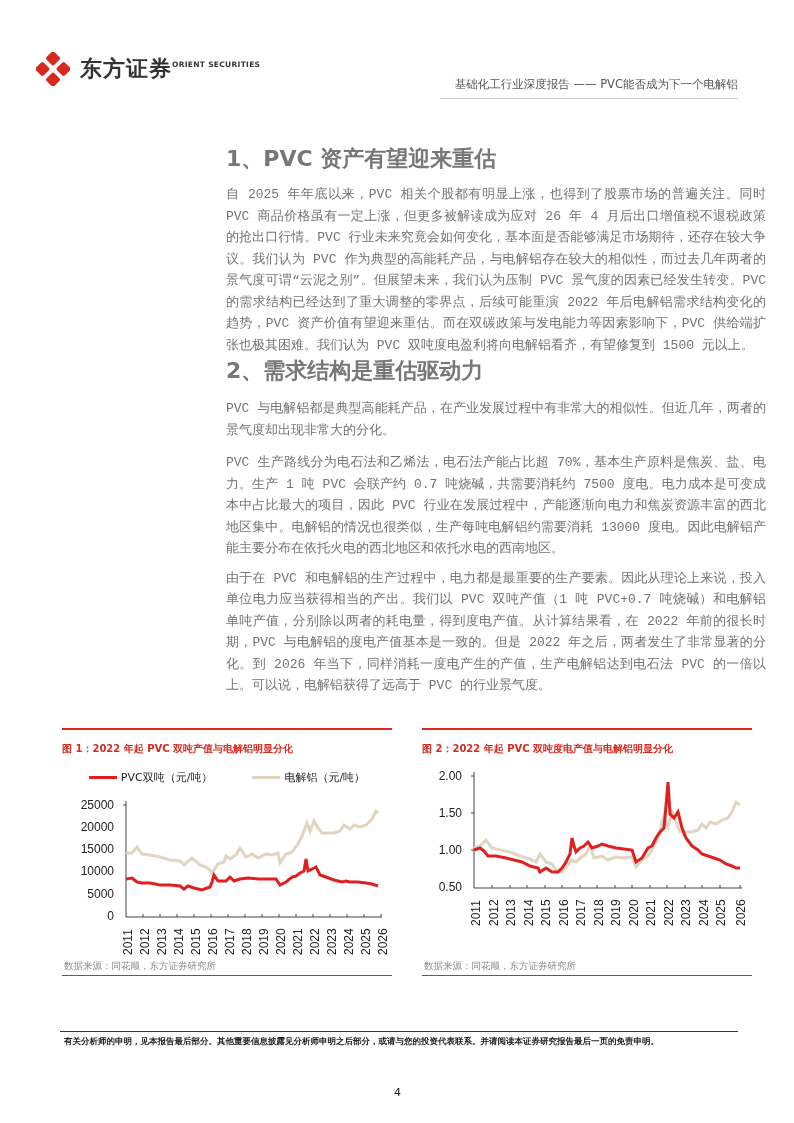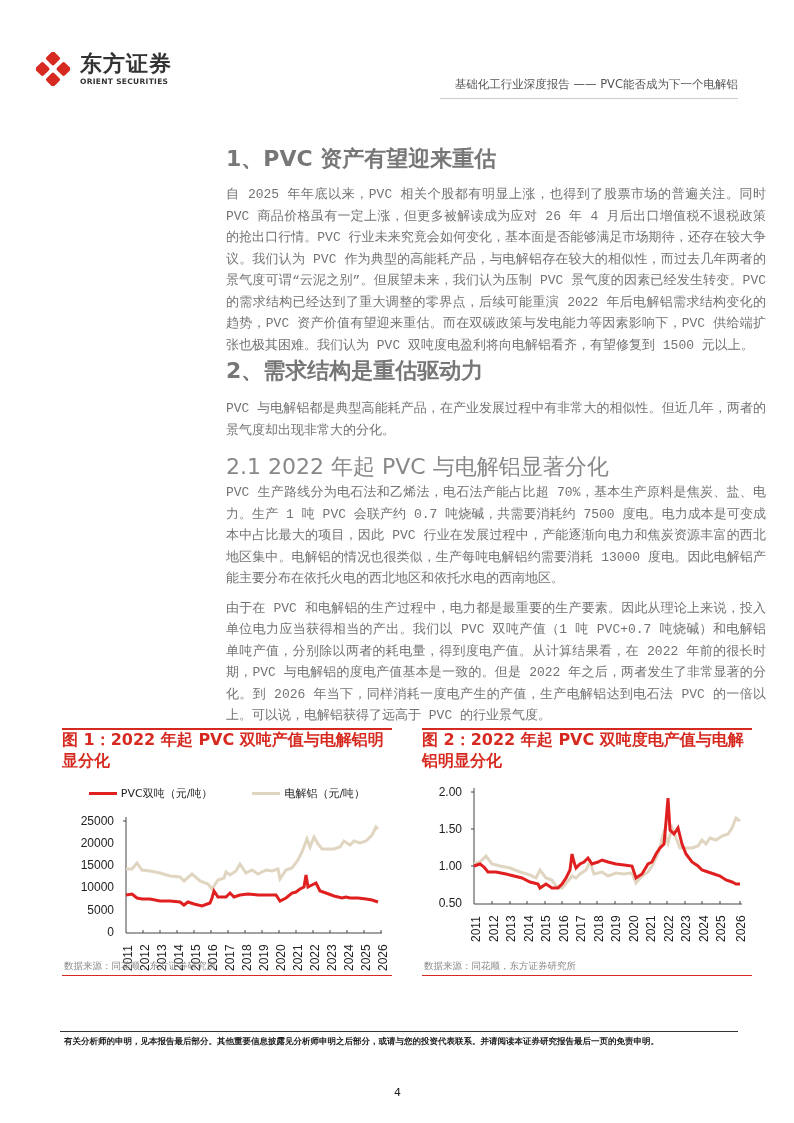--- a/index.html
+++ b/index.html
@@ -1,30 +1,30 @@
 <!DOCTYPE html>
 <html><head>
 <meta charset="utf-8">
 <style>
   html, body { margin:0; padding:0; background:#fff; }
   body { width:794px; height:1123px; position:relative; font-family:"DejaVu Sans","Liberation Sans",sans-serif; color:#222; overflow:hidden; }
   .logo { position:absolute; left:36px; top:52px; display:flex; align-items:center; }
   .logo-mark { width:34px; height:34px; position:relative; }
   .logo-text-cn { font-size:22px; font-weight:bold; color:#333; letter-spacing:1px; line-height:22px; }
   .logo-text-en { font-size:7.5px; font-weight:bold; color:#333; letter-spacing:0.3px; margin-top:2px; }
-  .logo-texts { margin-left:10px; display:flex; flex-direction:column; }
+  .logo-texts { margin-left:10px; display:flex; flex-direction:row; }
   .header-title { position:absolute; right:56px; top:77px; font-size:11.5px; color:#555; }
   .header-rule { position:absolute; left:440px; right:56px; top:98px; height:1px; background:#ccc; }
   .content { position:absolute; left:226px; width:540px; }
   .h1 { font-size:22px; font-weight:bold; color:#777; }
   .h2 { font-size:22px; color:#888; }
   .para { font-size:13px; line-height:21.5px; color:#737373; text-align:justify;font-family:Liberation Mono, monospace; }
   .fig { position:absolute; width:330px; }
   .fig-rule { height:1.5px; background:#d62a20; }
-  .fig-title { font-size:16px; color:#d62a20; font-weight:bold; margin-top:0; }
+  .fig-title { font-size:10px; color:#d62a20; font-weight:bold; margin-top:12px; }
   .legend { display:flex; justify-content:center; gap:40px; margin-top:14px; font-size:11px; color:#222; }
   .legend-item { display:flex; align-items:center; gap:4px; }
   .swatch { width:28px; height:3px; }
   .fig-source { font-size:9.5px; color:#888; position:absolute; }
   .fig-bottom-rule { position:absolute; height:1px; background:#d62a20; }
   .footer-rule { position:absolute; left:60px; right:56px; top:1031px; height:1px; background:#333; }
   .footer-text { position:absolute; left:64px; top:1036px; font-size:8.5px; font-weight:bold; color:#222; }
   .page-num { position:absolute; left:394px; top:1086px; font-size:11px; color:#222; }
   svg text { font-family:"Liberation Sans","DejaVu Sans",sans-serif; }
 </style>
@@ -54,21 +54,20 @@
   <div class="h1">1、PVC 资产有望迎来重估</div>
   <div class="para" style="margin-top:10px;">自 2025 年年底以来，PVC 相关个股都有明显上涨，也得到了股票市场的普遍关注。同时 PVC 商品价格虽有一定上涨，但更多被解读成为应对 26 年 4 月后出口增值税不退税政策的抢出口行情。PVC 行业未来究竟会如何变化，基本面是否能够满足市场期待，还存在较大争议。我们认为 PVC 作为典型的高能耗产品，与电解铝存在较大的相似性，而过去几年两者的景气度可谓“云泥之别”。但展望未来，我们认为压制 PVC 景气度的因素已经发生转变。PVC 的需求结构已经达到了重大调整的零界点，后续可能重演 2022 年后电解铝需求结构变化的趋势，PVC 资产价值有望迎来重估。而在双碳政策与发电能力等因素影响下，PVC 供给端扩张也极其困难。我们认为 PVC 双吨度电盈利将向电解铝看齐，有望修复到 1500 元以上。</div>
 </div>
 
 <div class="content" style="top:356px;">
   <div class="h1">2、需求结构是重估驱动力</div>
   <div class="para" style="margin-top:12px;">PVC 与电解铝都是典型高能耗产品，在产业发展过程中有非常大的相似性。但近几年，两者的景气度却出现非常大的分化。</div>
 </div>
 
 <div class="content" style="top:452px;">
-  <div class="h2">2.1 2022 年起 PVC 与电解铝显著分化</div>
   <div class="para" style="">PVC 生产路线分为电石法和乙烯法，电石法产能占比超 70%，基本生产原料是焦炭、盐、电力。生产 1 吨 PVC 会联产约 0.7 吨烧碱，共需要消耗约 7500 度电。电力成本是可变成本中占比最大的项目，因此 PVC 行业在发展过程中，产能逐渐向电力和焦炭资源丰富的西北地区集中。电解铝的情况也很类似，生产每吨电解铝约需要消耗 13000 度电。因此电解铝产能主要分布在依托火电的西北地区和依托水电的西南地区。</div>
   <div class="para" style="margin-top:8px;">由于在 PVC 和电解铝的生产过程中，电力都是最重要的生产要素。因此从理论上来说，投入单位电力应当获得相当的产出。我们以 PVC 双吨产值（1 吨 PVC+0.7 吨烧碱）和电解铝单吨产值，分别除以两者的耗电量，得到度电产值。从计算结果看，在 2022 年前的很长时期，PVC 与电解铝的度电产值基本是一致的。但是 2022 年之后，两者发生了非常显著的分化。到 2026 年当下，同样消耗一度电产生的产值，生产电解铝达到电石法 PVC 的一倍以上。可以说，电解铝获得了远高于 PVC 的行业景气度。</div>
 </div>
 
 <div class="fig" style="left:62px; top:728px;">
   <div class="fig-rule"></div>
   <div class="fig-title">图 1：2022 年起 PVC 双吨产值与电解铝明显分化</div>
   <div class="legend">
     <div class="legend-item">
       <span class="swatch" style="background:#e02020"></span>

